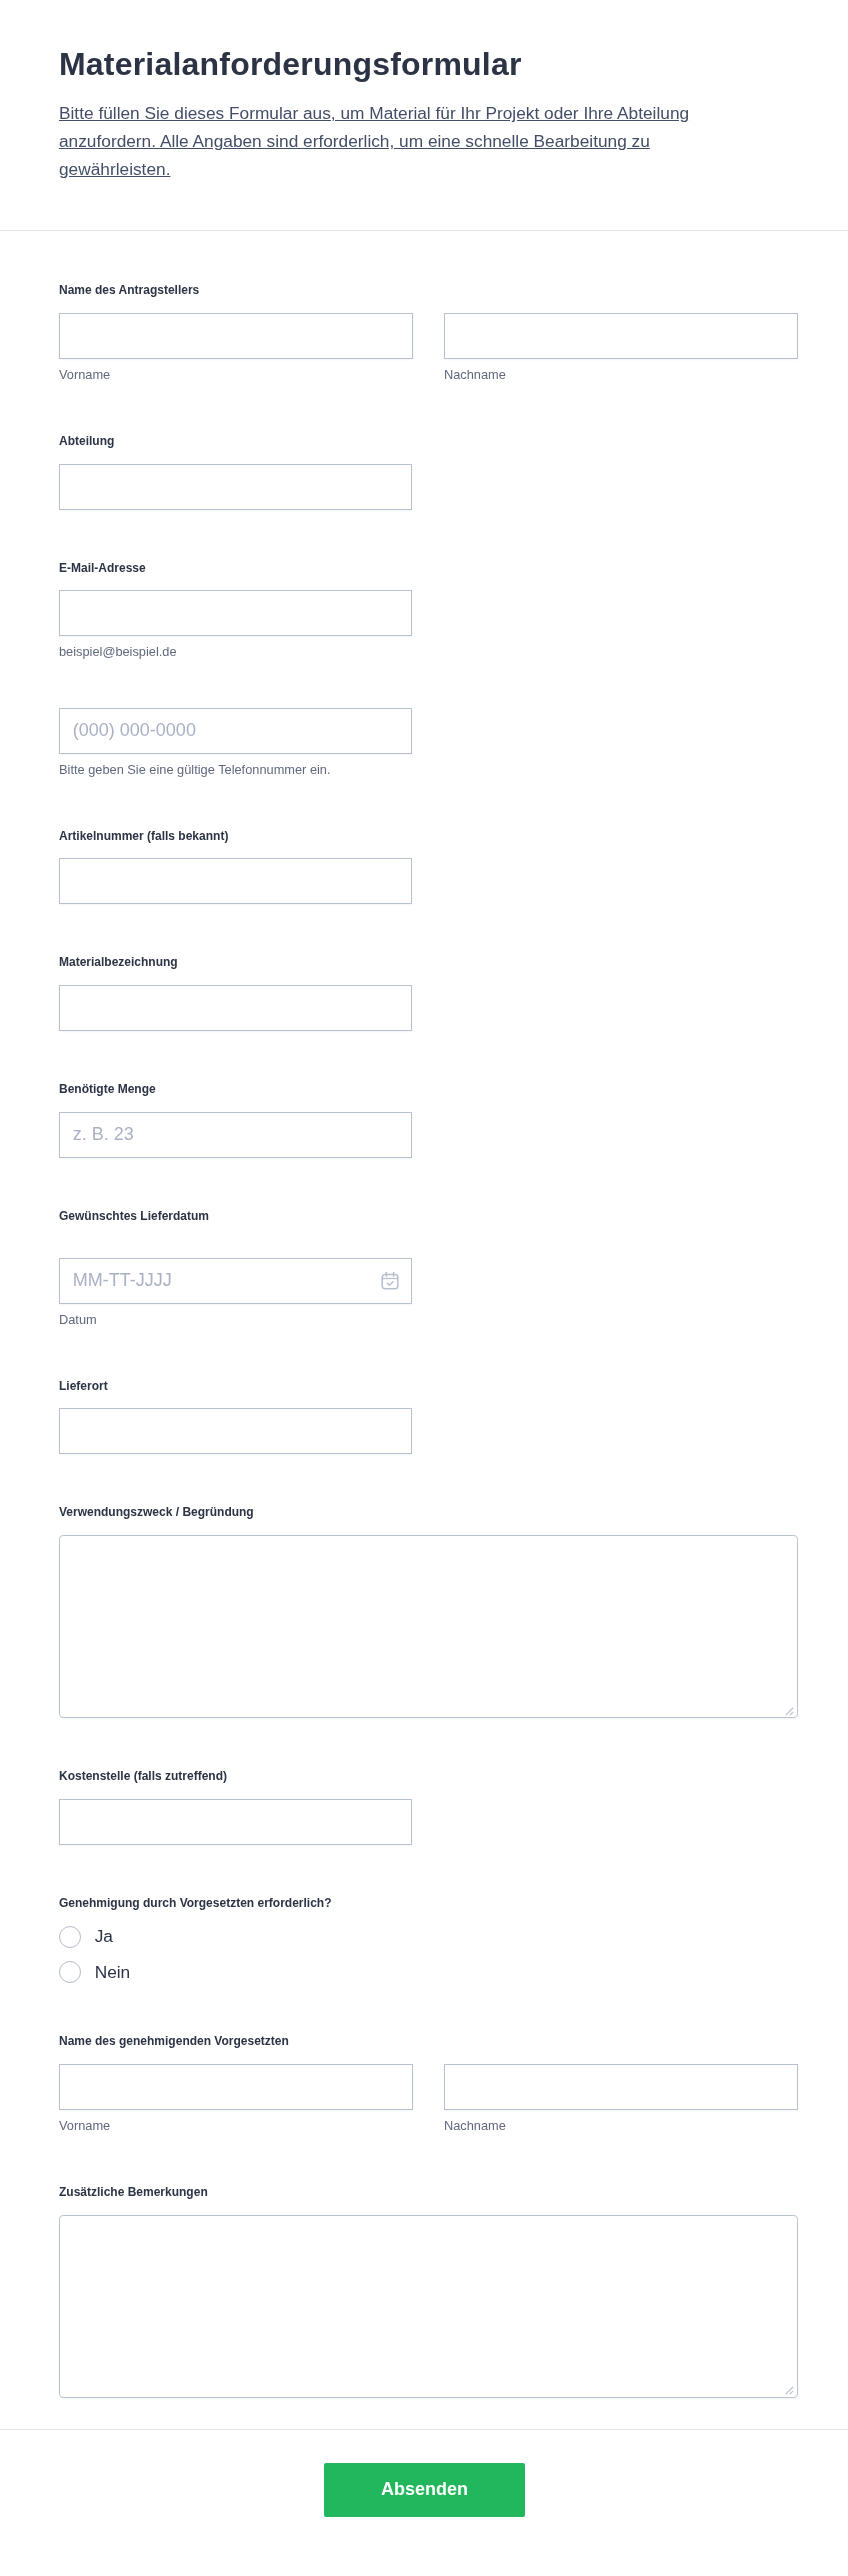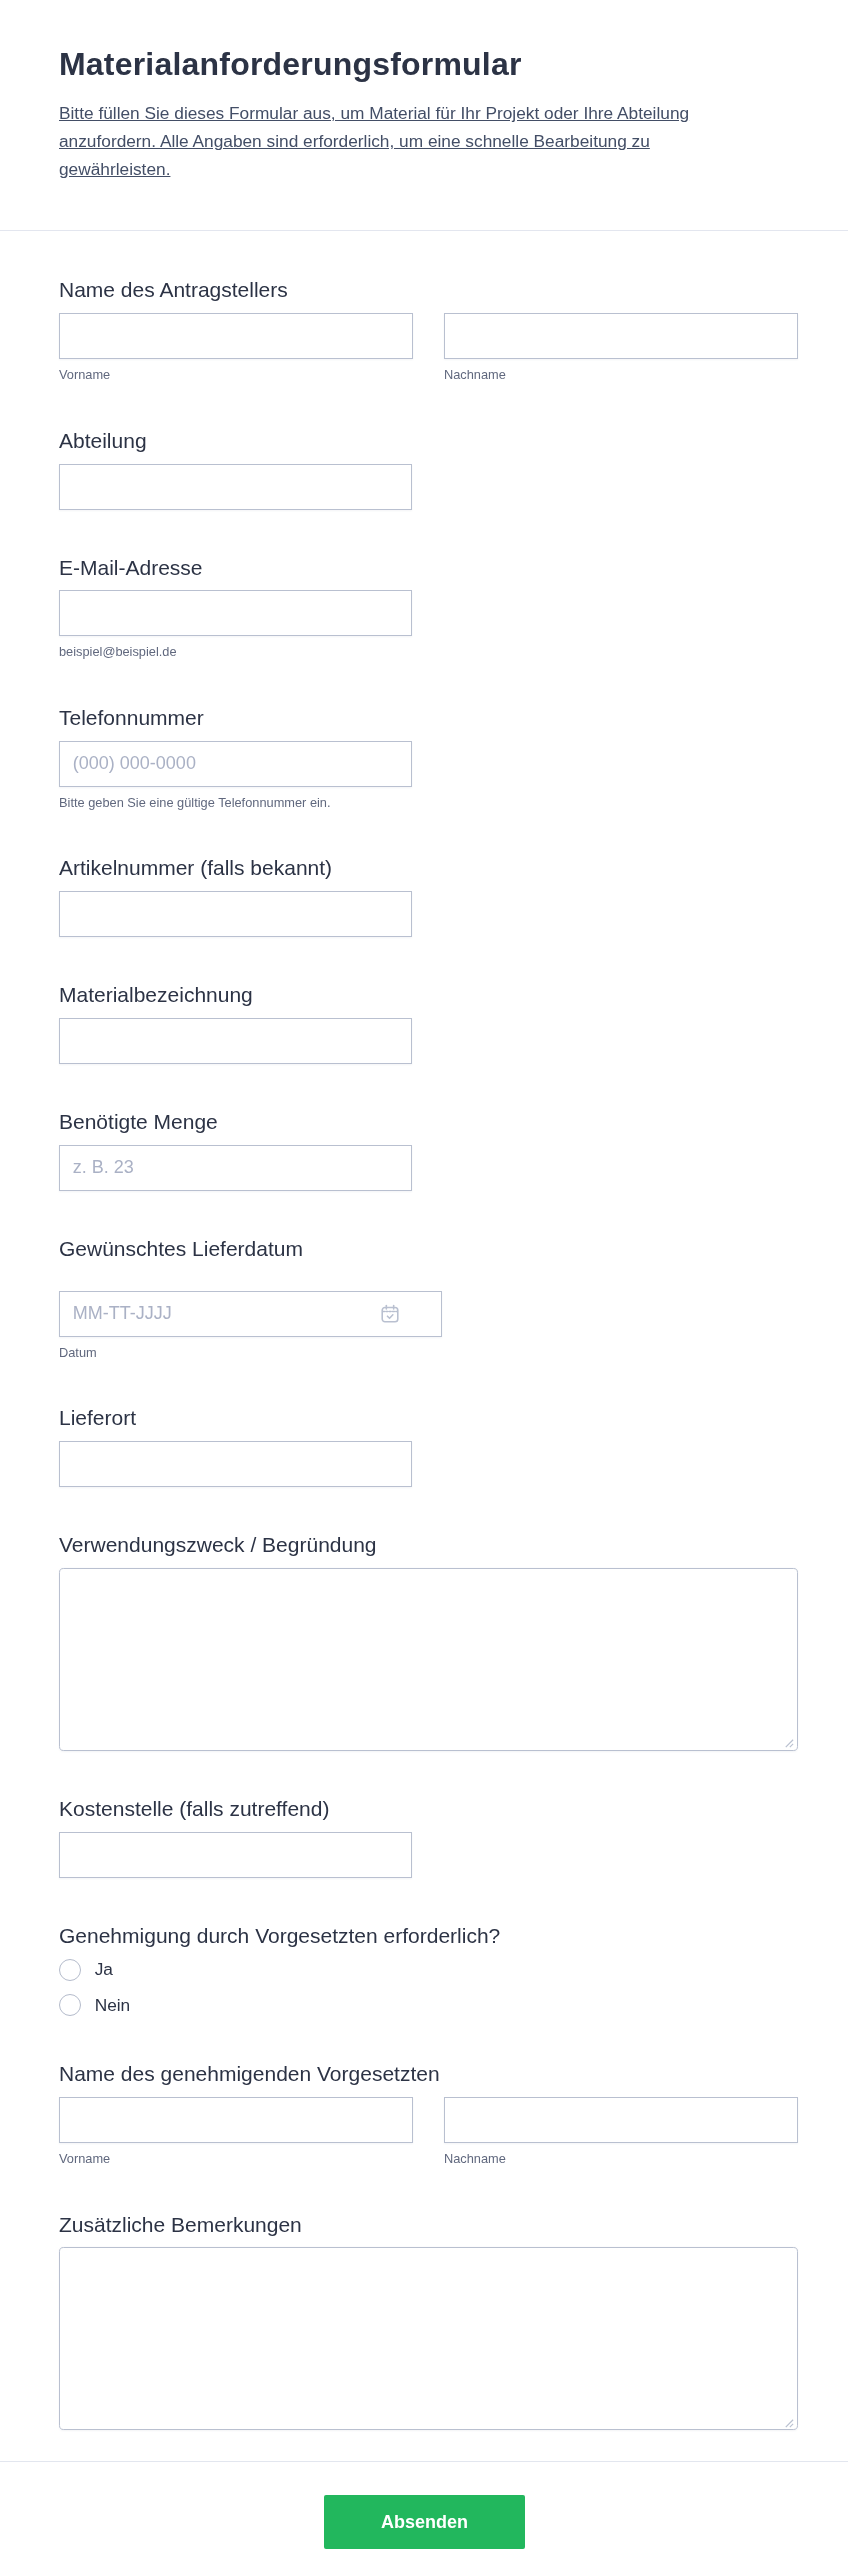--- a/index.html
+++ b/index.html
@@ -40,23 +40,23 @@
     color:var(--description-text);
     max-width:721px;
     text-decoration:underline;
   }
   .form-body{
     padding:49px 50px 0 59px;
   }
   .field{margin-bottom:48px;}
   .field:last-of-type{margin-bottom:0;}
   .field-label{
-    font-size:21px;
+    font-size:12px;
     line-height:20px;
-    font-weight:normal;
+    font-weight:bold;
     color:var(--label-text);
     margin-bottom:12.8px;
   }
   .text-input{
     display:block;
     width:353px;
     height:46px;
     border:0.9px solid var(--input-border);
     border-radius:0;
     background:#fff;
@@ -186,21 +186,20 @@
       <input type="text" class="text-input" style="">
     </section>
 
     <section class="field">
       <div class="field-label">E-Mail-Adresse</div>
       <input type="text" class="text-input" style="">
       <div class="hint">beispiel@beispiel.de</div>
     </section>
 
     <section class="field">
-      <div class="field-label">Telefonnummer</div>
       <input type="text" class="text-input" placeholder="(000) 000-0000" style="">
       <div class="hint">Bitte geben Sie eine gültige Telefonnummer ein.</div>
     </section>
 
     <section class="field">
       <div class="field-label">Artikelnummer (falls bekannt)</div>
       <input type="text" class="text-input" style="">
     </section>
 
     <section class="field">
@@ -209,21 +208,21 @@
     </section>
 
     <section class="field">
       <div class="field-label">Benötigte Menge</div>
       <input type="text" class="text-input" placeholder="z. B. 23" style="">
     </section>
 
     <section class="field">
       <div class="field-label">Gewünschtes Lieferdatum</div>
       <div class="input-wrap">
-        <input type="text" class="text-input" style="width: 383px; padding-right: 40px; margin-top: 32px;" placeholder="MM-TT-JJJJ">
+        <input type="text" class="text-input" style="width: 353px; padding-right: 40px; margin-top: 32px;" placeholder="MM-TT-JJJJ">
         <span class="cal-icon">
           <svg width="22" height="22" viewBox="0 0 24 24" fill="none" stroke="#b9c0d0" stroke-width="1.7" stroke-linecap="round" stroke-linejoin="round">
             <rect x="3.5" y="5" width="17" height="15.5" rx="3"></rect>
             <line x1="8" y1="2.8" x2="8" y2="6.6"></line>
             <line x1="16" y1="2.8" x2="16" y2="6.6"></line>
             <line x1="4" y1="9.2" x2="20" y2="9.2" stroke-dasharray="2 1.6"></line>
             <path d="M9.2 14.4l2.3 2.3 3.6-3.9"></path>
           </svg>
         </span>
       </div>

